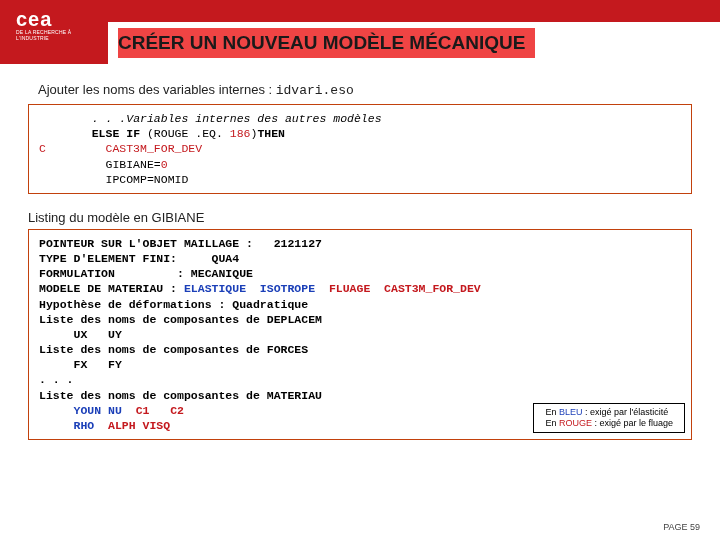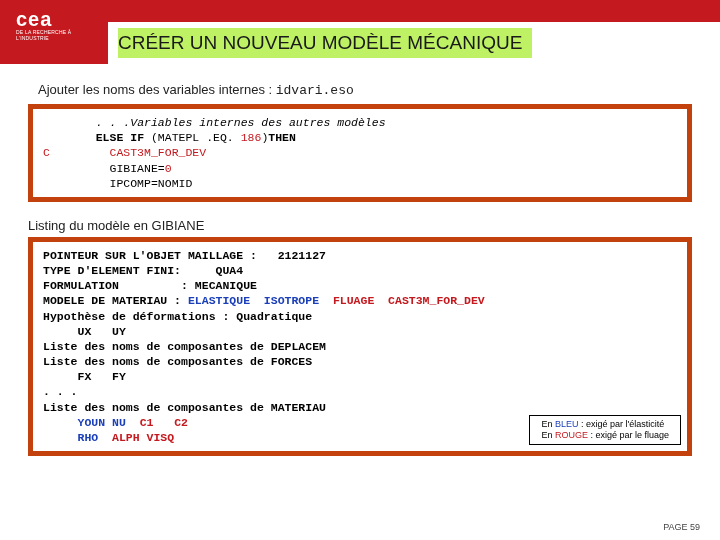--- a/index.html
+++ b/index.html
@@ -1,25 +1,25 @@
 <!DOCTYPE html>
 <html><head>
 <meta charset="utf-8">
 <style>
 html,body{margin:0;padding:0;font-family:Arial,Helvetica,sans-serif;background:#fff;width:720px;height:540px;overflow:hidden}
 .header-band{background:#c4191e;height:64px;position:relative}
 .logo{position:absolute;left:16px;top:8px;width:60px;height:40px}
 .logo-text{color:#fff;font-weight:bold;font-size:20px;letter-spacing:1px}
 .logo-sub{color:#fff;font-size:5px;letter-spacing:0.2px;margin-top:-2px}
-.title{color:#1a1a1a;font-weight:normal;font-size:19px;position:absolute;left:118px;top:28px;background:#bef264;padding:4px 10px 4px 0}
+.title{color:#1a1a1a;font-weight:bold;font-size:19px;position:absolute;left:118px;top:28px;background:#ef4444;padding:4px 10px 4px 0}
 .header-white{position:absolute;left:108px;top:22px;right:0;bottom:0;background:#fff}
 .content{padding:18px 28px 0 28px}
 .intro{font-size:13px;color:#222;margin:0 0 6px 10px}
 .mono{font-family:"Courier New",Courier,monospace}
-.codebox{border:5px solid #c2410c;padding:6px 10px;margin:2px 0 14px 0;font-family:"Courier New",Courier,monospace;font-size:11.5px;line-height:1.32;color:#000;position:relative}
+.codebox{border:1px solid #c2410c;padding:6px 10px;margin:2px 0 14px 0;font-family:"Courier New",Courier,monospace;font-size:11.5px;line-height:1.32;color:#000;position:relative}
 .codebox .line{white-space:pre}
 .em{font-style:italic}
 .b{font-weight:bold}
 .red{color:#c4191e}
 .blue{color:#1b3fb8}
 .margin-c{display:inline-block;width:32px}
 .section{font-size:13px;color:#222;margin:16px 0 4px 0}
 .legend{position:absolute;right:6px;bottom:6px;border:1px solid #000;background:#fff;font-family:Arial,Helvetica,sans-serif;font-size:9px;padding:3px 11px;line-height:1.25}
 .legend .blue{color:#1b3fb8}
 .legend .red{color:#c4191e}
@@ -38,36 +38,36 @@
 </div>
 
 <div class="content">
 
   <p class="intro">
     <span>Ajouter les noms des variables internes : </span><span class="mono">idvari.eso</span>
   </p>
 
   <div class="codebox">
     <div class="line"><span class="margin-c"> </span>   <span class="em">. . .</span><span class="em">Variables internes des autres modèles</span></div>
-    <div class="line"><span class="margin-c"> </span>   <span class="b">ELSE IF </span><span>(MATEPL .EQ. </span><span class="red">186</span><span>)</span><span class="b">THEN</span></div>
+    <div class="line"><span class="margin-c"> </span>   <span class="b">ELSE IF </span><span>(ROUGE .EQ. </span><span class="red">186</span><span>)</span><span class="b">THEN</span></div>
     <div class="line"><span class="margin-c red">C</span>     <span class="red">CAST3M_FOR_DEV</span></div>
     <div class="line"><span class="margin-c"> </span>     <span>GIBIANE=</span><span class="red">0</span></div>
     <div class="line"><span class="margin-c"> </span>     <span>IPCOMP=NOMID</span></div>
   </div>
 
   <p class="section">Listing du modèle en GIBIANE</p>
 
   <div class="codebox">
     <div class="line b">POINTEUR SUR L'OBJET MAILLAGE :   2121127</div>
     <div class="line b">TYPE D'ELEMENT FINI:     QUA4</div>
     <div class="line b">FORMULATION         : MECANIQUE</div>
     <div class="line b"><span>MODELE DE MATERIAU : </span><span class="blue">ELASTIQUE  ISOTROPE  </span><span class="red">FLUAGE  </span><span class="red">CAST3M_FOR_DEV</span></div>
     <div class="line b">Hypothèse de déformations : Quadratique</div>
+    <div class="line b">Liste des noms de composantes de DEPLACEM</div>
     <div class="line b">     UX   UY</div>
-    <div class="line b">Liste des noms de composantes de DEPLACEM</div>
     <div class="line b">Liste des noms de composantes de FORCES</div>
     <div class="line b">     FX   FY</div>
     <div class="line b">. . .</div>
     <div class="line b">Liste des noms de composantes de MATERIAU</div>
     <div class="line b"><span>     </span><span class="blue">YOUN NU  </span><span class="red">C1   C2</span></div>
     <div class="line b"><span>     </span><span class="blue">RHO  </span><span class="red">ALPH VISQ</span></div>
 
     <div class="legend">
       <div><span>En </span><span class="blue">BLEU</span><span>    : exigé par l'élasticité</span></div>
       <div><span>En </span><span class="red">ROUGE</span><span> : exigé par le fluage</span></div>

